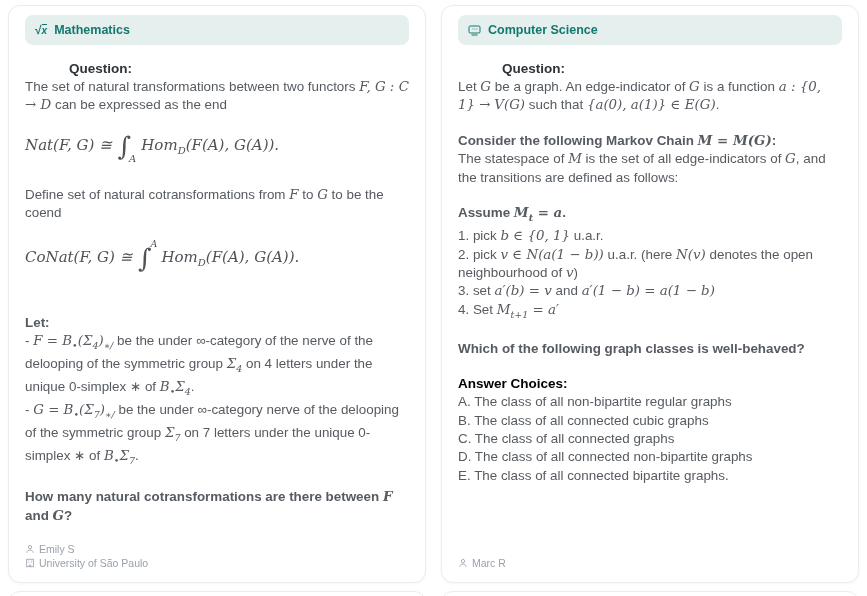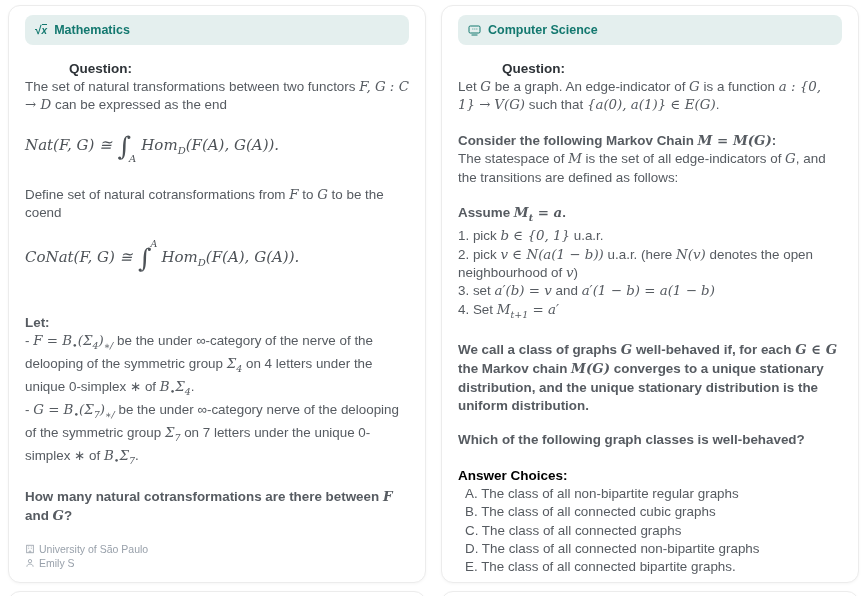--- a/index.html
+++ b/index.html
@@ -74,21 +74,21 @@
     font-size: 15px;
     color: #4d5257;
     margin: 15px 0 20px 0;
     line-height: 30px;
   }
   .formula sub { font-size: 10px; }
   .big-int { font-size: 26px; line-height: 0; vertical-align: -5px; padding: 0 1px; }
   .int-lo { font-size: 9.5px; position: relative; top: 8px; left: -3px; margin-right: 2px; }
   .int-hi { font-size: 9.5px; position: relative; top: -9px; left: -2px; margin-right: 2px; }
   .subhead { font-weight: 700; color: #000000; font-size: 13.5px; line-height: 19px; }
-  .choices .qtext { line-height: 18.4px; margin-left: 7px; }
+  .choices .qtext { line-height: 18.4px; }
   .cardfooter {
     margin-top: auto;
     padding-top: 8px;
     color: #99a1ab;
     font-size: 10.5px;
     line-height: 14px;
   }
   .meta { display: flex; align-items: center; gap: 4px; }
   .meta svg { flex: 0 0 auto; }
 </style>
@@ -107,32 +107,32 @@
     <div class="formula">Nat(F, G) ≅ <span class="big-int">∫</span><sub class="int-lo">A</sub>Hom<sub>D</sub>(F(A), G(A)).</div>
     <p class="qtext">Define set of natural cotransformations from <i>F</i> to <i>G</i> to be the coend</p>
     <div class="formula">CoNat(F, G) ≅ <span class="big-int">∫</span><sup class="int-hi">A</sup>Hom<sub>D</sub>(F(A), G(A)).</div>
     <p class="qtext mt" style="">Let:</p>
     <p class="qtext">- <i>F = B<sub>•</sub>(Σ<sub>4</sub>)<sub>∗/</sub></i> be the under ∞-category of the nerve of the delooping of the symmetric group <i>Σ<sub>4</sub></i> on 4 letters under the unique 0-simplex ∗ of <i>B<sub>•</sub>Σ<sub>4</sub></i>.</p>
     <p class="qtext">- <i>G = B<sub>•</sub>(Σ<sub>7</sub>)<sub>∗/</sub></i> be the under ∞-category nerve of the delooping of the symmetric group <i>Σ<sub>7</sub></i> on 7 letters under the unique 0-simplex ∗ of <i>B<sub>•</sub>Σ<sub>7</sub></i>.</p>
     <p class="qtext mt">How many natural cotransformations are there between <i>F</i> and <i>G</i>?</p>
     <div class="cardfooter">
       <div class="meta">
         <svg width="10" height="10" viewBox="0 0 24 24" fill="none" stroke="currentColor" stroke-width="2">
+            <circle cx="12" cy="7.5" r="4"></circle>
+            <path d="M4.5 21c0-4 3.5-6.5 7.5-6.5s7.5 2.5 7.5 6.5"></path>
+          </svg>
+        <span>Emily S</span>
+      </div>
+      <div class="meta">
+        <svg width="10" height="10" viewBox="0 0 24 24" fill="none" stroke="currentColor" stroke-width="2">
             <rect x="4" y="3" width="16" height="18"></rect>
             <path d="M10 21v-4h4v4"></path>
             <path d="M8 7h2M8 11h2M14 7h2M14 11h2"></path>
           </svg>
         <span>University of São Paulo</span>
-      </div>
-      <div class="meta">
-        <svg width="10" height="10" viewBox="0 0 24 24" fill="none" stroke="currentColor" stroke-width="2">
-            <circle cx="12" cy="7.5" r="4"></circle>
-            <path d="M4.5 21c0-4 3.5-6.5 7.5-6.5s7.5 2.5 7.5 6.5"></path>
-          </svg>
-        <span>Emily S</span>
       </div>
     </div>
   </section>
 
   <section class="card">
     <div class="badge">
       <span class="bicon">
         <svg width="13" height="11" viewBox="0 0 26 22" fill="none" stroke="currentColor" stroke-width="2">
             <rect x="2" y="2" width="22" height="14" rx="2.5"></rect>
             <path d="M9 8h1.5M13 8h1.5M17 8h1.5"></path>
@@ -143,21 +143,20 @@
     </div>
     <div class="qtitle">Question:</div>
     <p class="qtext">Let <i>G</i> be a graph. An edge-indicator of <i>G</i> is a function <i>a : {0, 1} →</i> <i>V(G)</i> such that <i>{a(0), a(1)} ∈ E(G)</i>.</p>
     <p class="qtext mt">Consider the following Markov Chain <i>M = M(G)</i>:</p>
     <p class="qtext">The statespace of <i>M</i> is the set of all edge-indicators of <i>G</i>, and the transitions are defined as follows:</p>
     <p class="qtext mt">Assume <i>M<sub><i>t</i></sub> = a</i>.</p>
     <p class="qtext">1. pick <i>b ∈ {0, 1}</i> u.a.r.</p>
     <p class="qtext">2. pick <i>v ∈ N(a(1 − b))</i> u.a.r. (here <i>N(v)</i> denotes the open neighbourhood of <i>v</i>)</p>
     <p class="qtext">3. set <i>a′(b) = v</i> and <i>a′(1 − b) = a(1 − b)</i></p>
     <p class="qtext">4. Set <i>M<sub><i>t</i>+1</sub> = a′</i></p>
-    <p class="qtext mt">We call a class of graphs <i>G</i> well-behaved if, for each <i>G ∈ G</i> the Markov chain <i>M(G)</i> converges to a unique stationary distribution, and the unique stationary distribution is the uniform distribution.</p>
     <p class="qtext mt">Which of the following graph classes is well-behaved?</p>
     <div class="subhead mt">Answer Choices:</div>
     <div class="choices">
       <p class="qtext">A. The class of all non-bipartite regular graphs</p>
       <p class="qtext">B. The class of all connected cubic graphs</p>
       <p class="qtext">C. The class of all connected graphs</p>
       <p class="qtext">D. The class of all connected non-bipartite graphs</p>
       <p class="qtext">E. The class of all connected bipartite graphs.</p>
     </div>
     <div class="cardfooter">

